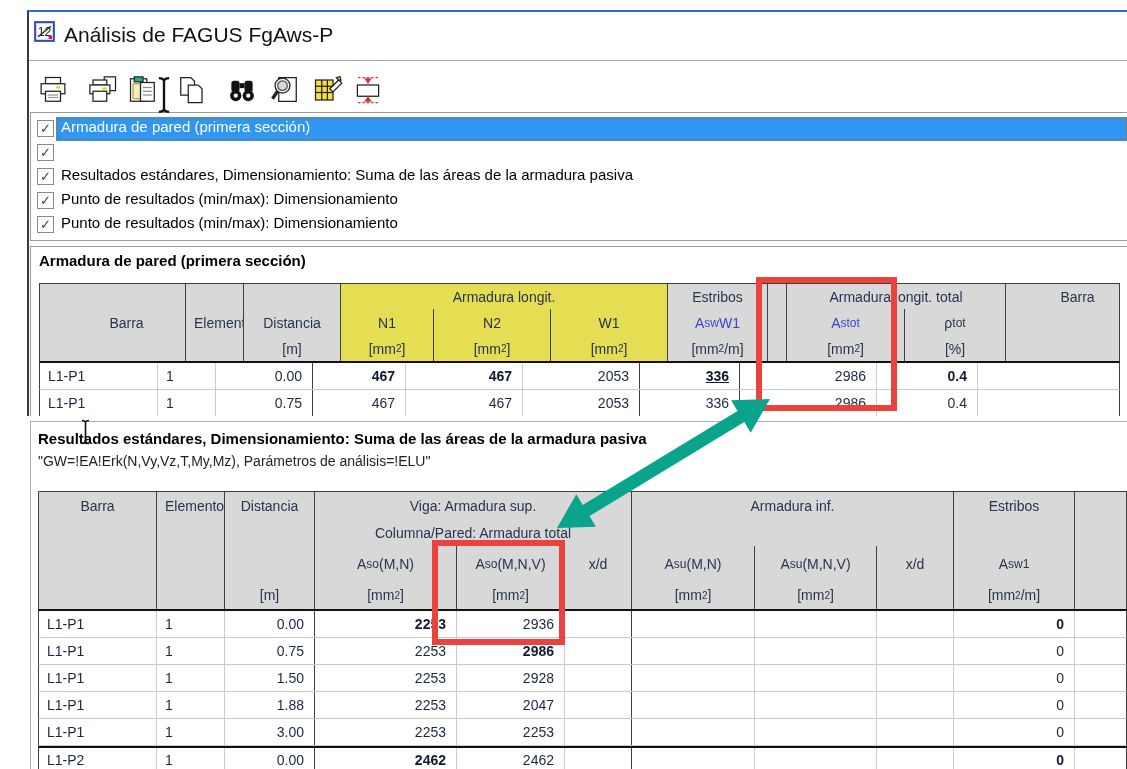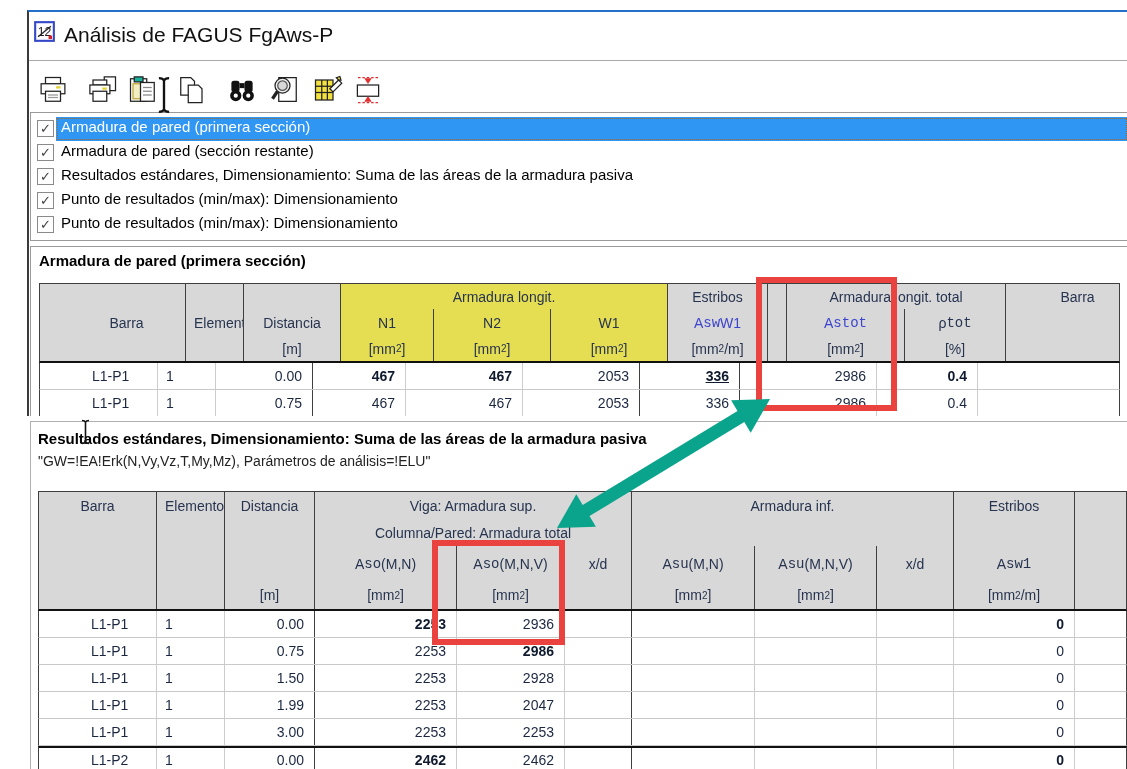--- a/index.html
+++ b/index.html
@@ -1,18 +1,18 @@
 <!DOCTYPE html>
 <html><head>
 <meta charset="utf-8">
 <style>
   html,body{margin:0;padding:0;background:#fff;}
   .stage{position:relative;width:1127px;height:769px;overflow:hidden;background:#fff;
          font-family:"Liberation Sans","DejaVu Sans",sans-serif;color:#1a2742;}
-  sub{font-size:14px;vertical-align:-3px;font-family:Liberation Mono, monospace;}
+  sub{font-size:12px;vertical-align:-3px;}
   sup{font-size:10px;vertical-align:4px;}
 
   
   .win1{position:absolute;left:27px;top:10px;width:1100px;height:406px;background:#fff;
         border-left:2px solid #3a3a3a;border-top:2px solid #2470c8;box-sizing:border-box;overflow:hidden;}
   .titlebar{position:absolute;left:0;top:0;width:100%;height:44px;}
   .appicon{position:absolute;left:5px;top:9px;width:21px;height:21px;}
   .wtitle{position:absolute;left:35px;top:11px;font-size:21px;color:#111;}
   .tbsep{position:absolute;left:0;top:48px;width:100%;height:0;border-top:1px solid #a9a9a9;}
   .toolbar{position:absolute;left:0;top:60px;width:100%;height:38px;}
@@ -44,21 +44,21 @@
   .t2 .thead{grid-template-rows:28px 26px 35px 28px;}
   .hc{display:flex;align-items:center;justify-content:center;white-space:nowrap;overflow:hidden;}
   .hc.left{justify-content:flex-start;padding-left:8px;}
   .bl{border-left:1px solid #3f3f3f;}
   .y{background:#e5de52;}
   .bluelbl{color:#3c44cf;}
   .trow{display:grid;grid-template-columns:var(--tc);height:27px;background:#fff;border-left:1px solid #3f3f3f;
         border-right:1px solid #3f3f3f;border-bottom:1px solid #c9c9c9;box-sizing:border-box;font-size:14px;color:#1b2740;}
   .trow.thick{border-top:2px solid #111;}
   .dc{display:flex;align-items:center;white-space:nowrap;overflow:hidden;border-left:1px solid #cccccc;}
-  .dc:first-child{border-left:none;margin-left:44px;}
+  .dc:first-child{border-left:none;}
   .dc.gb{border-left:1px solid #3f3f3f;}
   .dc.txt{justify-content:flex-start;padding-left:8px;}
   .dc.num{justify-content:flex-end;padding-right:10px;}
   .b{font-weight:bold;color:#101a2e;}
   .u{text-decoration:underline;}
 
   
   .win2{position:absolute;left:30px;top:421px;width:1097px;height:348px;background:#fff;
         border-left:1px solid #b0b0b0;border-top:1px solid #b0b0b0;box-sizing:border-box;overflow:hidden;}
   .sech2{position:absolute;left:7px;top:8px;font-size:15px;font-weight:bold;color:#000;white-space:nowrap;}
@@ -169,21 +169,20 @@
         <span class="hl"></span>
         <span class="cb">
             <span class="cbmark">✓</span>
           </span>
         <span class="chklbl">Armadura de pared (primera sección)</span>
       </div>
       <div class="chkrow">
         <span class="cb">
             <span class="cbmark">✓</span>
           </span>
-        <span class="chklbl">Armadura de pared (sección restante)</span>
       </div>
       <div class="chkrow">
         <span class="cb">
             <span class="cbmark">✓</span>
           </span>
         <span class="chklbl">Resultados estándares, Dimensionamiento: Suma de las áreas de la armadura pasiva</span>
       </div>
       <div class="chkrow">
         <span class="cb">
             <span class="cbmark">✓</span>
@@ -351,21 +350,21 @@
         <div class="dc num"></div>
         <div class="dc num gb"></div>
         <div class="dc num"></div>
         <div class="dc num"></div>
         <div class="dc num">0</div>
         <div class="dc"></div>
       </div>
       <div class="trow">
         <div class="dc txt">L1-P1</div>
         <div class="dc txt">1</div>
-        <div class="dc num">1.99</div>
+        <div class="dc num">1.88</div>
         <div class="dc num gb">2253</div>
         <div class="dc num">2047</div>
         <div class="dc num"></div>
         <div class="dc num gb"></div>
         <div class="dc num"></div>
         <div class="dc num"></div>
         <div class="dc num">0</div>
         <div class="dc"></div>
       </div>
       <div class="trow">

